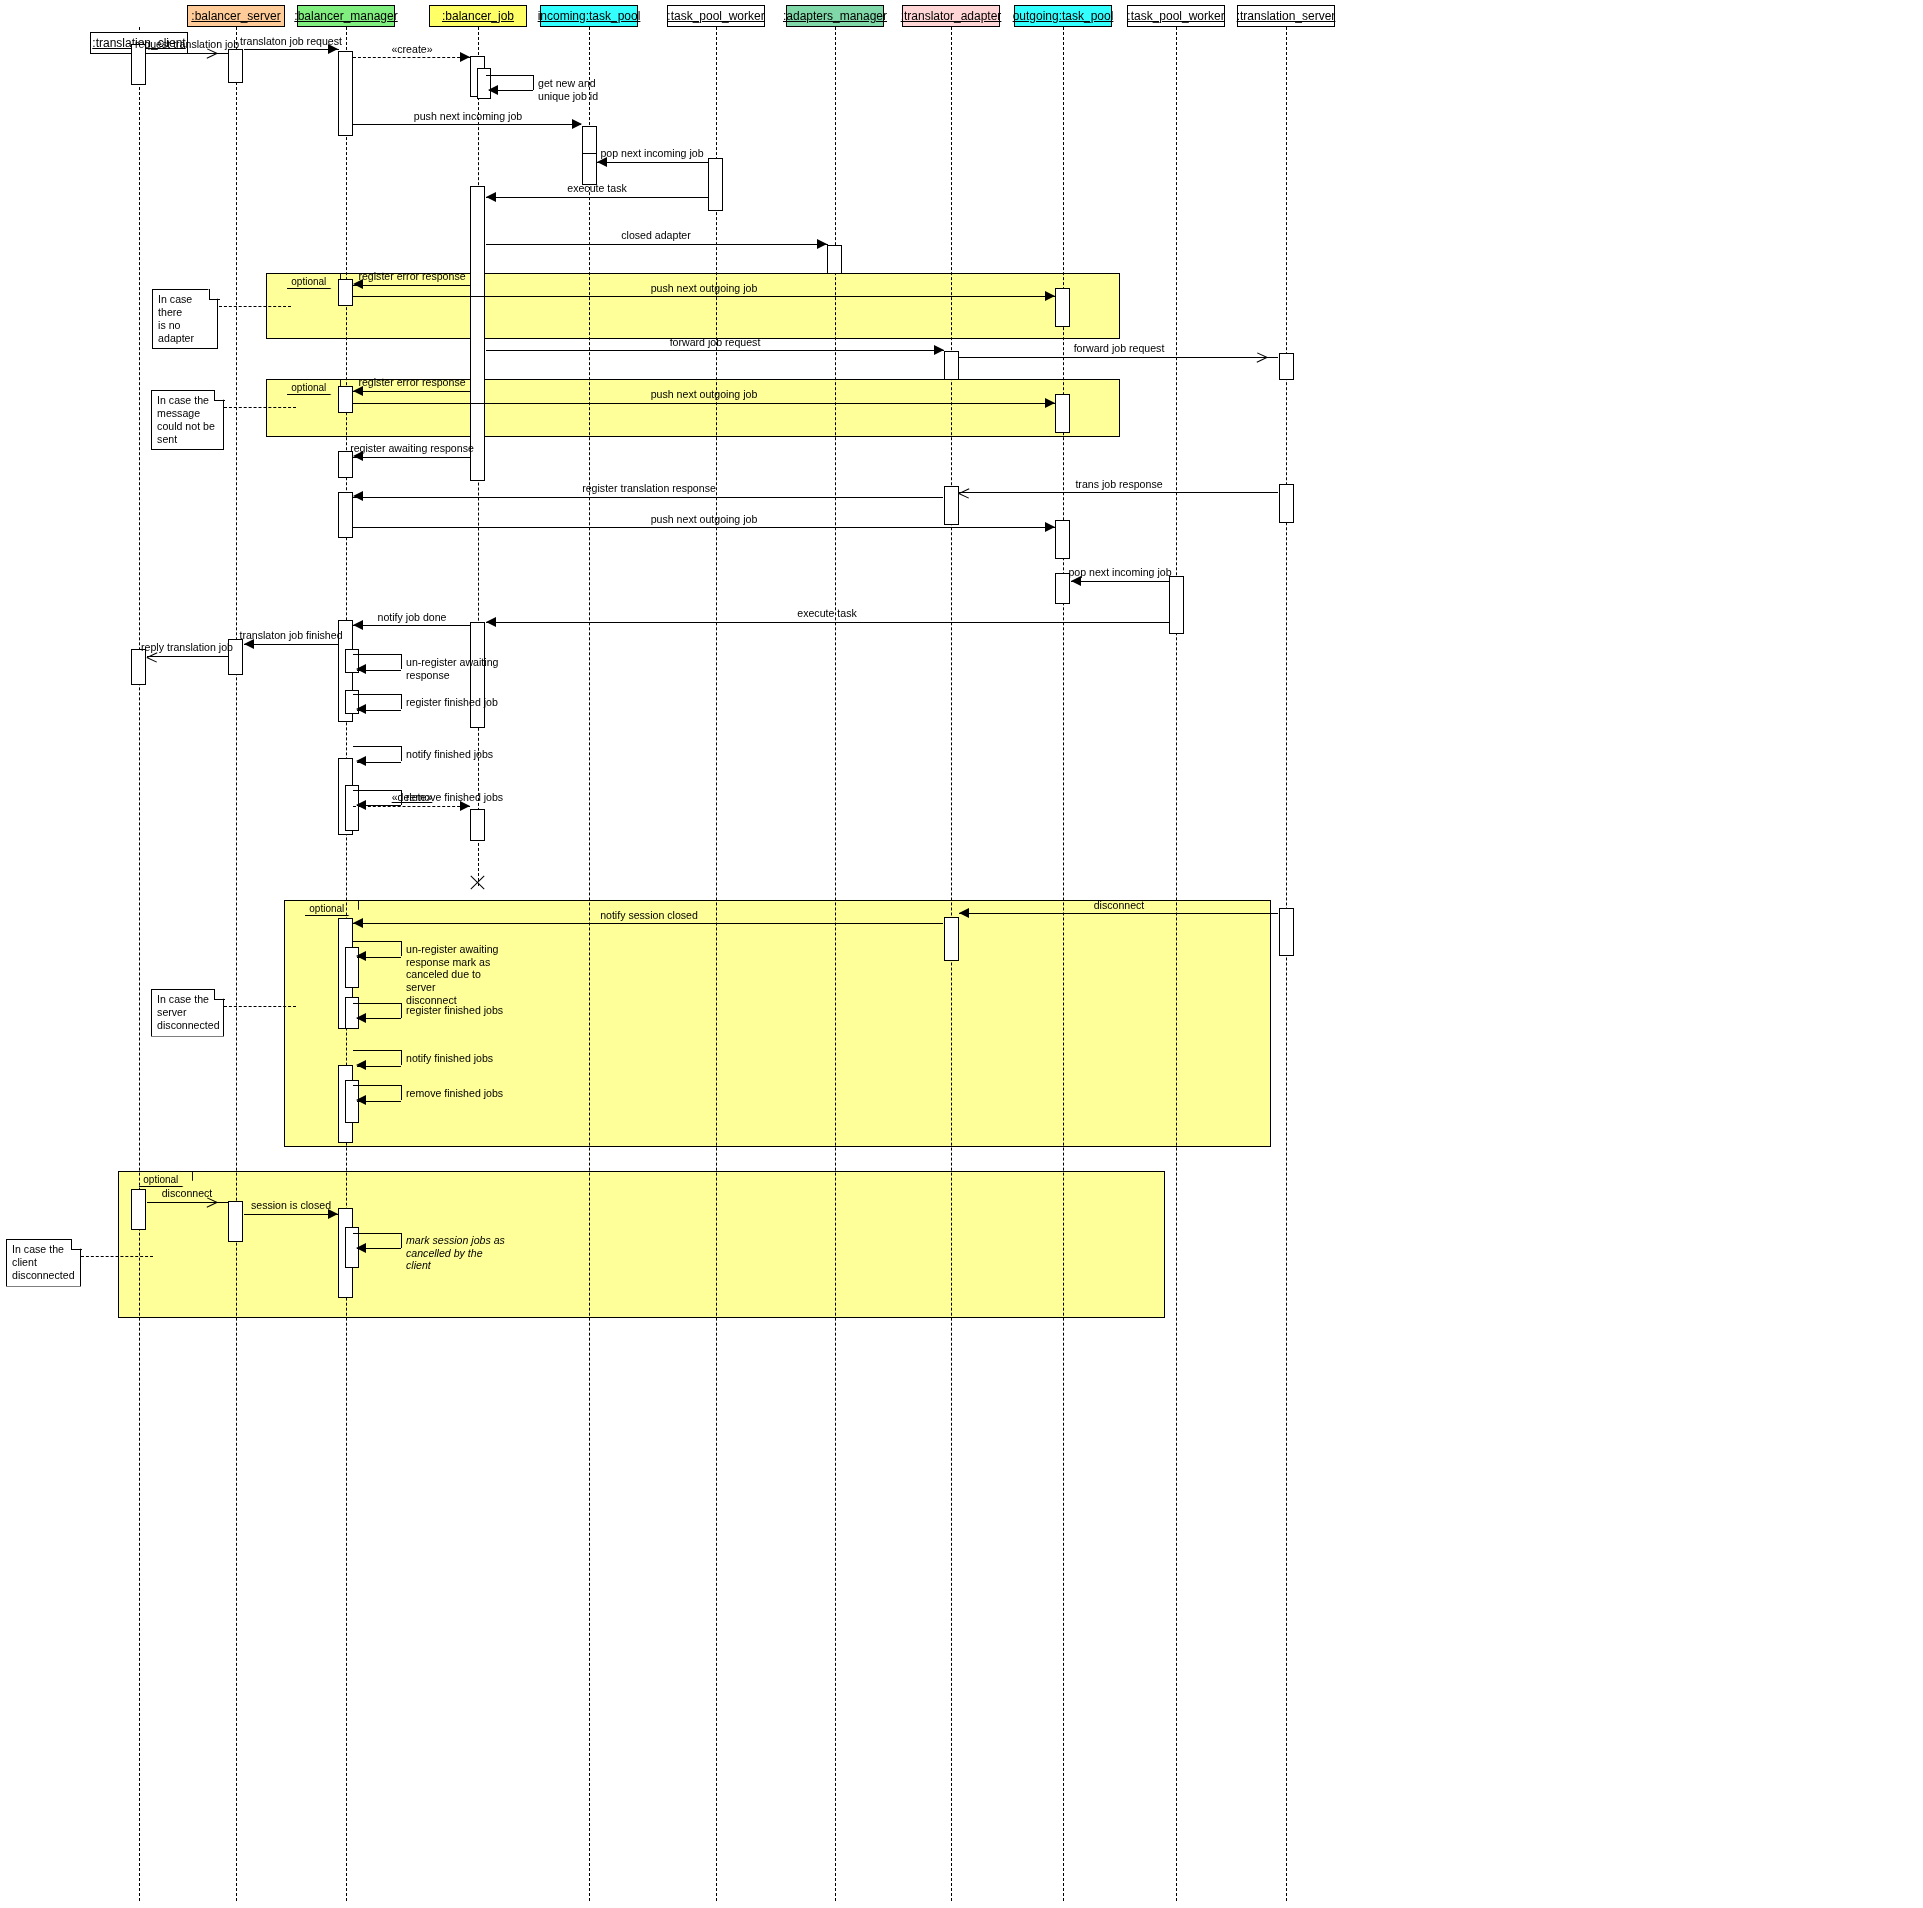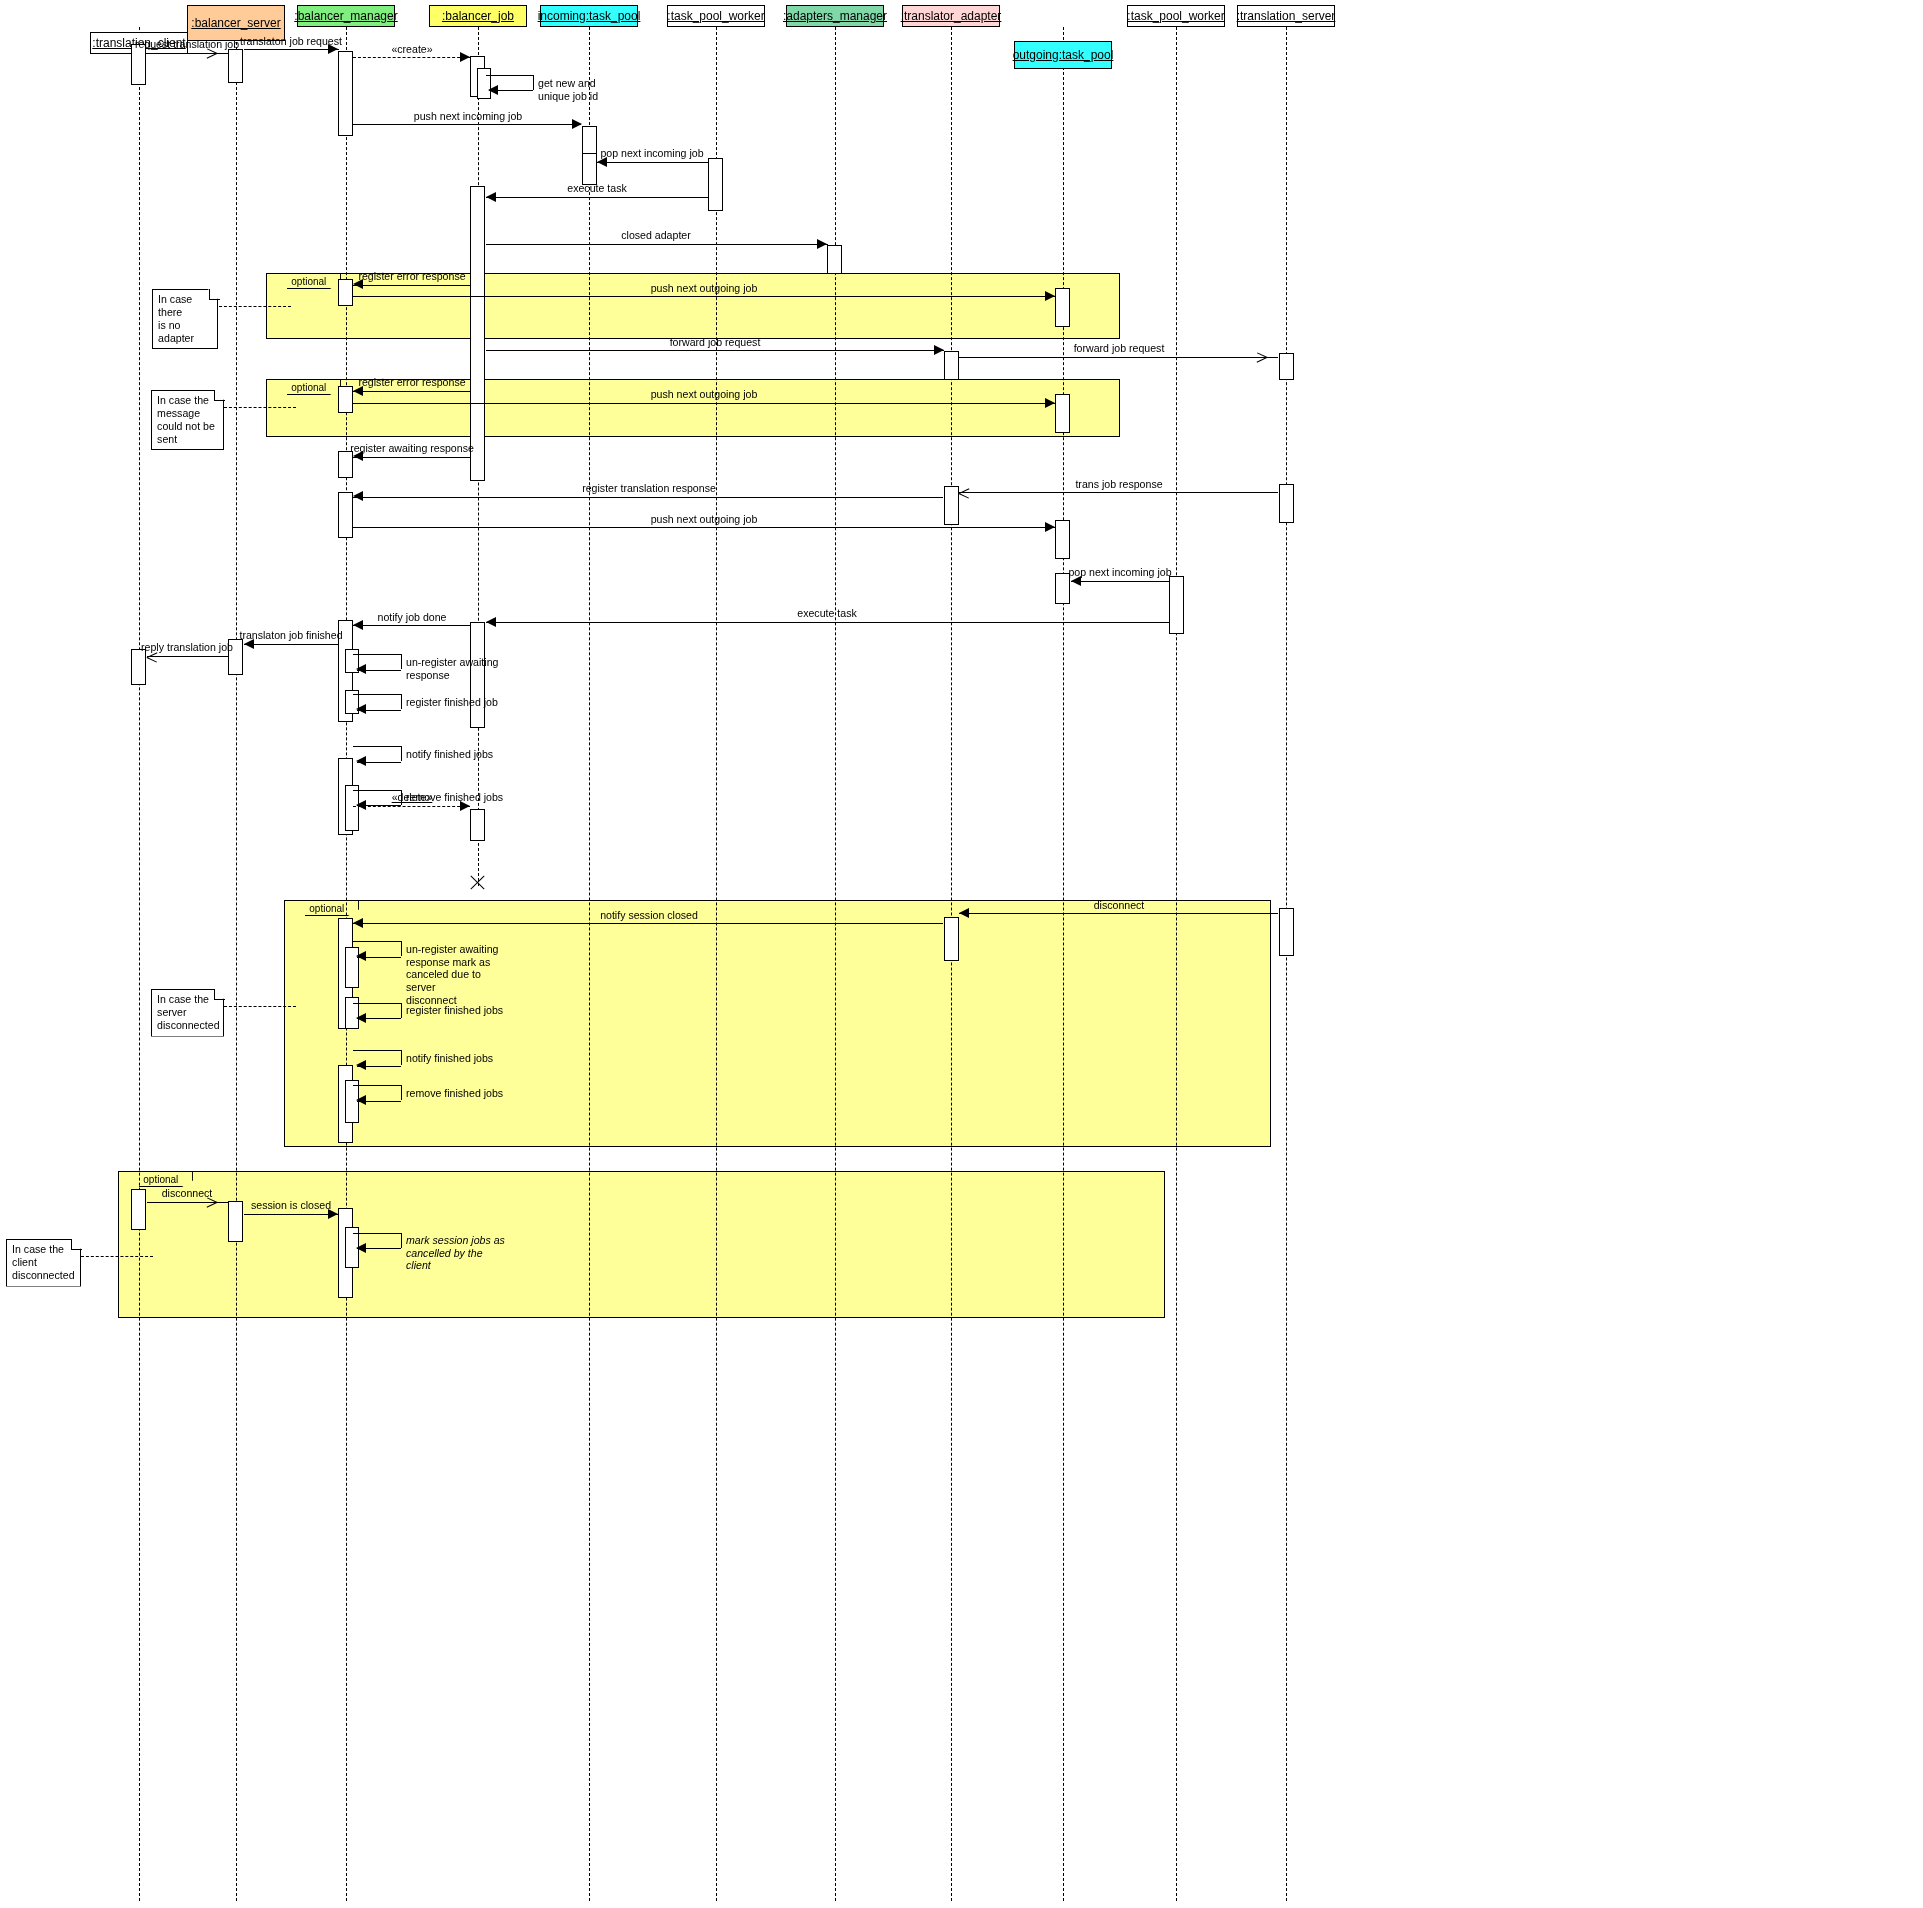--- a/index.html
+++ b/index.html
@@ -110,42 +110,42 @@
     <div class="lifeline" style="left: 589px; top: 27px; height: 1874px;"></div>
     <div class="lifeline" style="left: 716px; top: 27px; height: 1874px;"></div>
     <div class="lifeline" style="left: 835px; top: 27px; height: 1874px;"></div>
     <div class="lifeline" style="left: 951px; top: 27px; height: 1874px;"></div>
     <div class="lifeline" style="left: 1063px; top: 27px; height: 1874px;"></div>
     <div class="lifeline" style="left: 1176px; top: 27px; height: 1874px;"></div>
     <div class="lifeline" style="left: 1286px; top: 27px; height: 1874px;"></div>
     <div class="actor-box" style="left: 90px; top: 5.1px; width: 98px; height: 22px; background: rgb(255, 255, 255); margin-top: 27px;">
       <span>:translation_client</span>
     </div>
-    <div class="actor-box" style="left: 187px; top: 5.1px; width: 98px; height: 36px; background: rgb(255, 204, 153);">
+    <div class="actor-box" style="left: 187px; top: 5.1px; width: 98px; height: 22px; background: rgb(255, 204, 153);">
       <span>:balancer_server</span>
     </div>
     <div class="actor-box" style="left: 297px; top: 5.1px; width: 98px; height: 22px; background: rgb(128, 239, 128);">
       <span>:balancer_manager</span>
     </div>
     <div class="actor-box" style="left: 429px; top: 5.1px; width: 98px; height: 22px; background: rgb(255, 255, 102);">
       <span>:balancer_job</span>
     </div>
     <div class="actor-box" style="left: 540px; top: 5.1px; width: 98px; height: 22px; background: rgb(51, 255, 255);">
       <span>incoming:task_pool</span>
     </div>
     <div class="actor-box" style="left: 667px; top: 5.1px; width: 98px; height: 22px; background: rgb(255, 255, 255);">
       <span>:task_pool_worker</span>
     </div>
     <div class="actor-box" style="left: 786px; top: 5.1px; width: 98px; height: 22px; background: rgb(128, 216, 168);">
       <span>:adapters_manager</span>
     </div>
     <div class="actor-box" style="left: 902px; top: 5.1px; width: 98px; height: 22px; background: rgb(255, 213, 213);">
       <span>:translator_adapter</span>
     </div>
-    <div class="actor-box" style="left: 1014px; top: 5.1px; width: 98px; height: 28px; background: rgb(51, 255, 255); margin-top: 36px;">
+    <div class="actor-box" style="left: 1014px; top: 5.1px; width: 98px; height: 22px; background: rgb(51, 255, 255);">
       <span>outgoing:task_pool</span>
     </div>
     <div class="actor-box" style="left: 1127px; top: 5.1px; width: 98px; height: 22px; background: rgb(255, 255, 255);">
       <span>:task_pool_worker</span>
     </div>
     <div class="actor-box" style="left: 1237px; top: 5.1px; width: 98px; height: 22px; background: rgb(255, 255, 255);">
       <span>:translation_server</span>
     </div>
     <div class="act" style="left: 131px; top: 44px; height: 41px; width: 15.3px;"></div>
     <div class="act" style="left: 228px; top: 49px; height: 34px; width: 15.3px;"></div>

